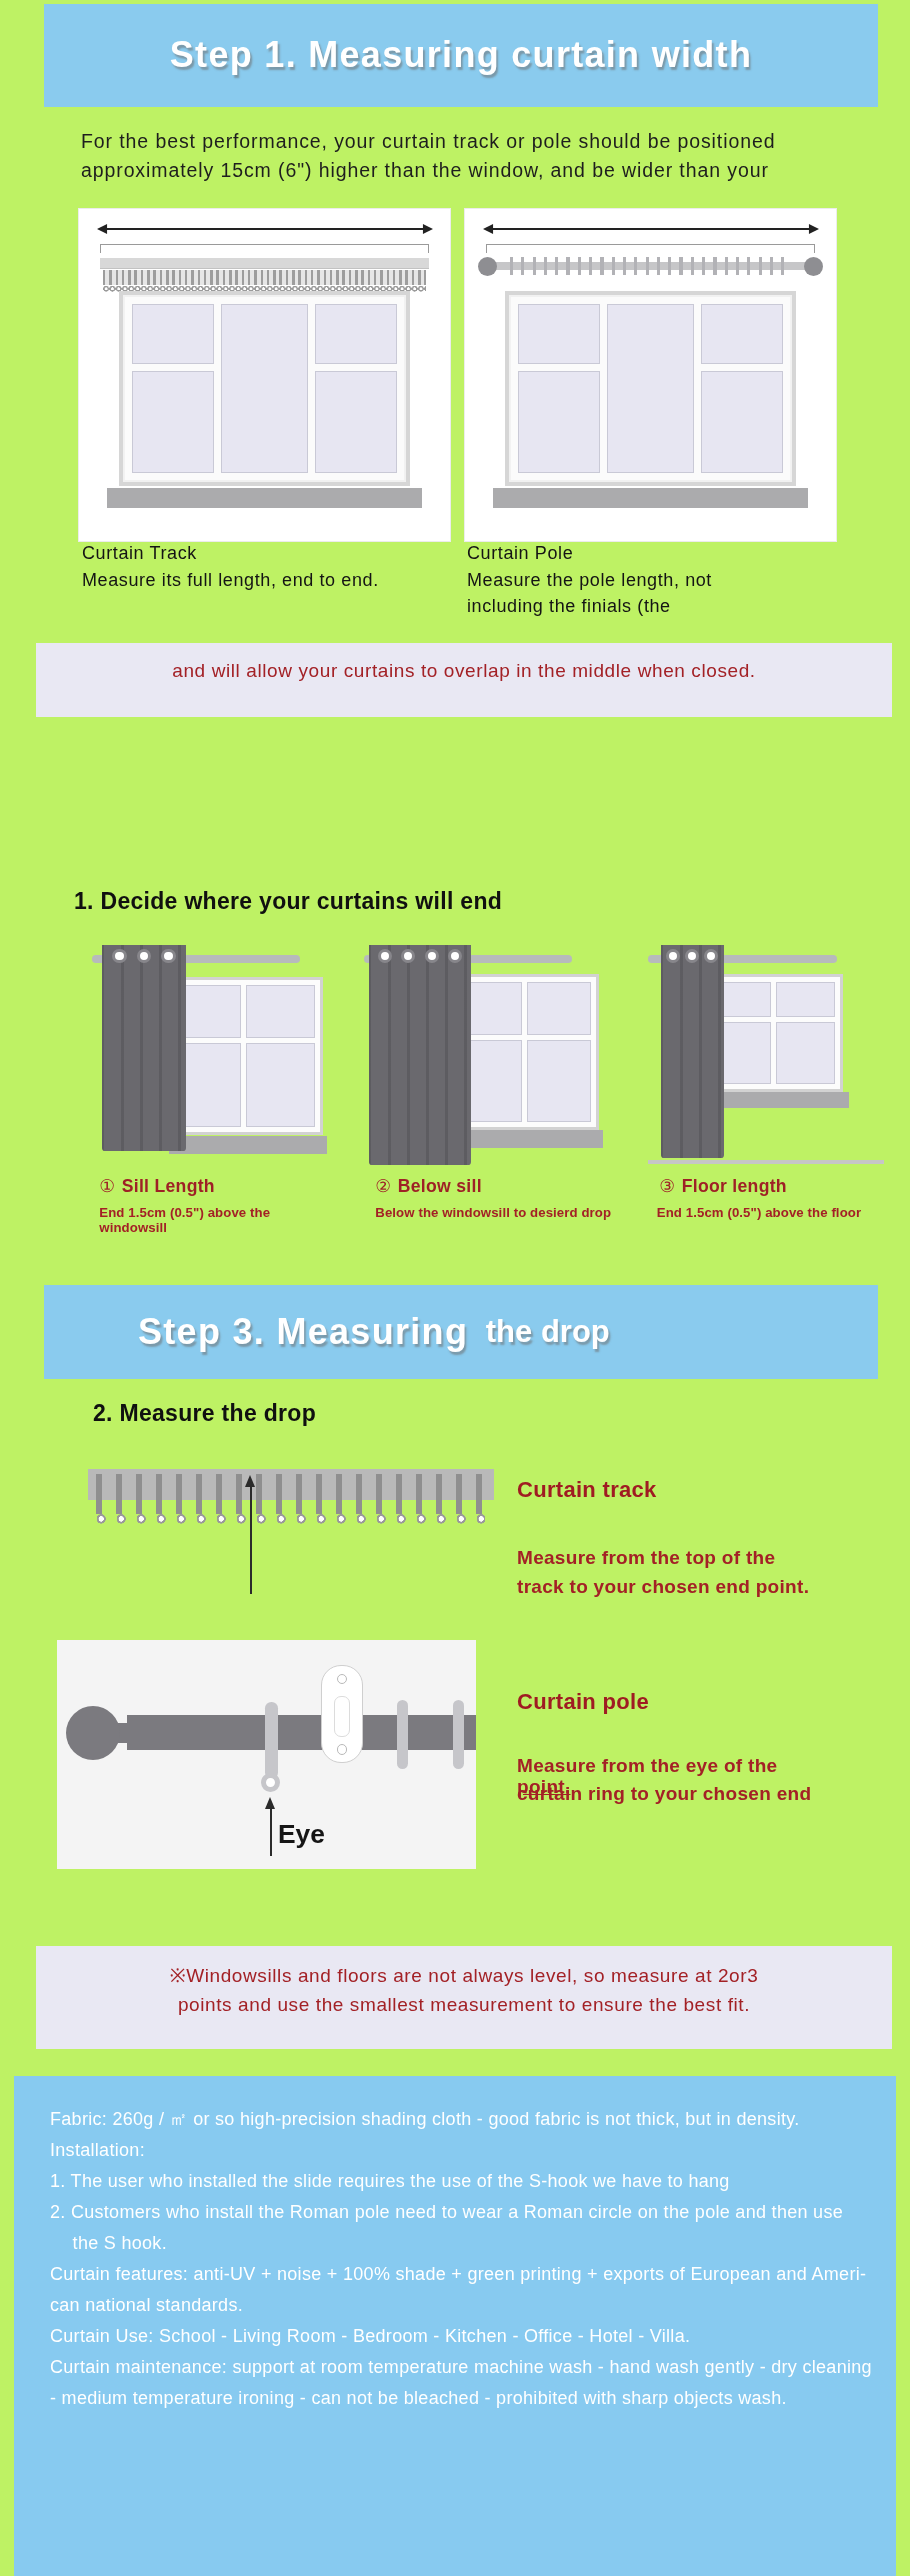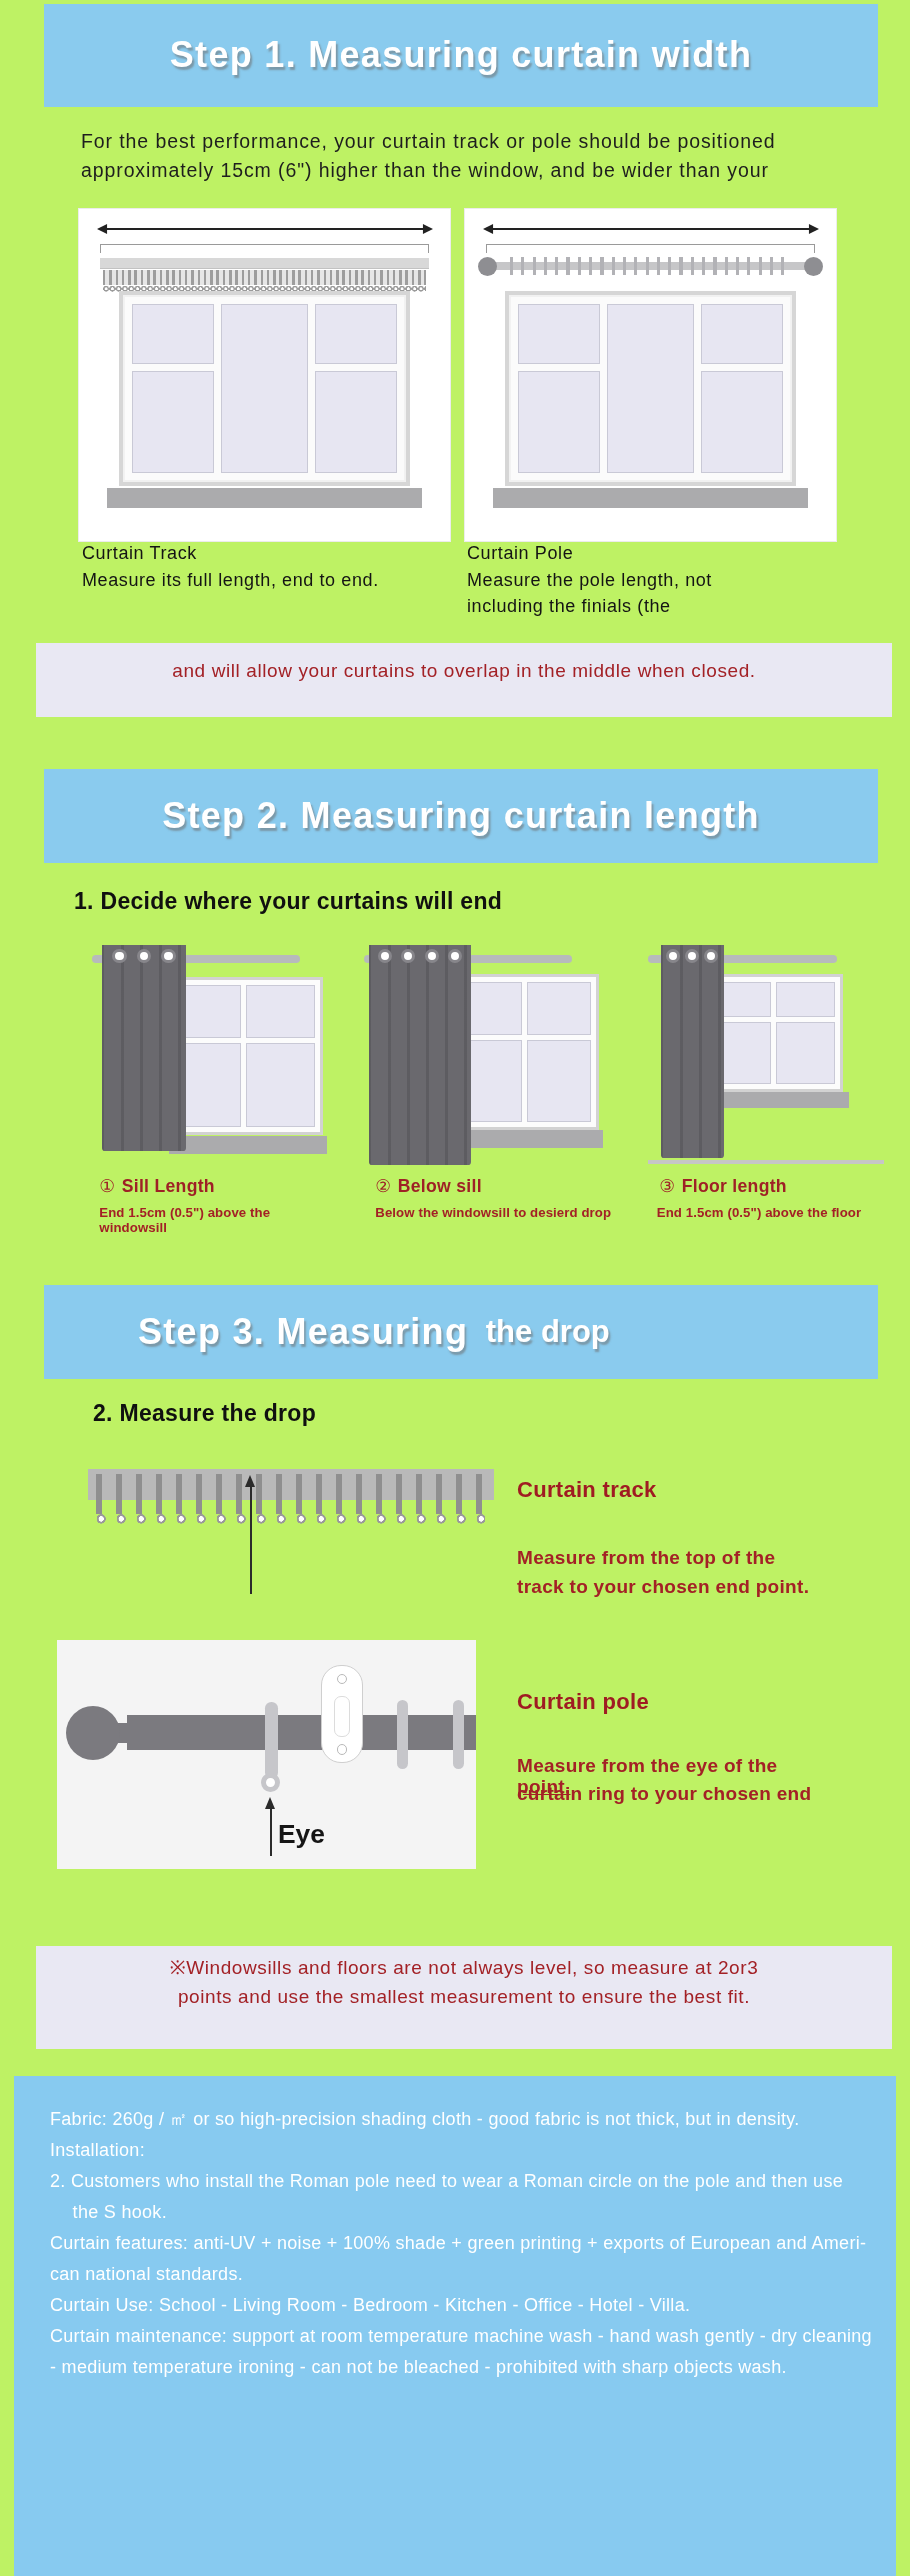--- a/index.html
+++ b/index.html
@@ -138,23 +138,20 @@
   <div style="position:absolute;left:467px;top:543px;width:390px;">
     <div class="caption-title">Curtain Pole</div>
     <div class="caption-line" style="margin-top:5.7px;">Measure the pole length, not</div>
     <div class="caption-line" style="margin-top:5px;">including the finials (the</div>
   </div>
 
   <div class="notice" style="top:643px;height:74px;padding-top:12.6px;box-sizing:border-box;">
     <div>and will allow your curtains to overlap in the middle when closed.</div>
   </div>
 
-  <div class="banner" style="top:769px;height:94px;">
-    <span class="btxt">Step 2. Measuring curtain length</span>
-  </div>
 
   <div class="heading" style="left:74px;top:888px;">1. Decide where your curtains will end</div>
 
   <div class="cfig" style="left:88px;">
     <div class="graphic">
       <div class="rod" style="left:3.8px;top:14px;width:208px;"></div>
       <div class="win2" style="left:89px;top:36px;width:146px;height:158px;">
         <div class="pane"></div>
         <div class="pane"></div>
         <div class="pane"></div>
@@ -258,28 +255,29 @@
     <div class="arrow-head" style="left:208px;top:157px;"></div>
     <div class="arrow-line" style="left:213px;top:169px;height:47px;"></div>
     <div class="eye-label">Eye</div>
   </div>
 
   <div class="redhead" style="left:517px;top:1689px;">Curtain pole</div>
   <div class="redline" style="left:517px;top:1735px;">Measure from the eye of the</div>
   <div class="redline" style="left:517px;top:1763px;">curtain ring to your chosen end</div>
   <div class="redline" style="left:517px;top:1756px;text-decoration:underline;">point.</div>
 
-  <div class="notice" style="top:1946px;height:103px;padding-top:7px;box-sizing:border-box;">
+  <div class="notice" style="top:1946px;height:103px;padding-top:15px;box-sizing:border-box;">
     <div>※Windowsills and floors are not always level, so measure at 2or3</div>
     <div>points and use the smallest measurement to ensure the best fit.</div>
   </div>
 
   <div class="infobox">
     <div class="iline">Fabric: 260g / ㎡ or so high-precision shading cloth - good fabric is not thick, but in density.</div>
     <div class="iline">Installation:</div>
+    <div class="iline">1. The user who installed the slide requires the use of the S-hook we have to hang</div>
     <div class="iline">2. Customers who install the Roman pole need to wear a Roman circle on the pole and then use</div>
     <div class="iline indent">the S hook.</div>
     <div class="iline">Curtain features: anti-UV + noise + 100% shade + green printing + exports of European and Ameri-</div>
     <div class="iline">can national standards.</div>
     <div class="iline">Curtain Use: School - Living Room - Bedroom - Kitchen - Office - Hotel - Villa.</div>
     <div class="iline">Curtain maintenance: support at room temperature machine wash - hand wash gently - dry cleaning</div>
     <div class="iline">- medium temperature ironing - can not be bleached - prohibited with sharp objects wash.</div>
   </div>
 
 </div>

